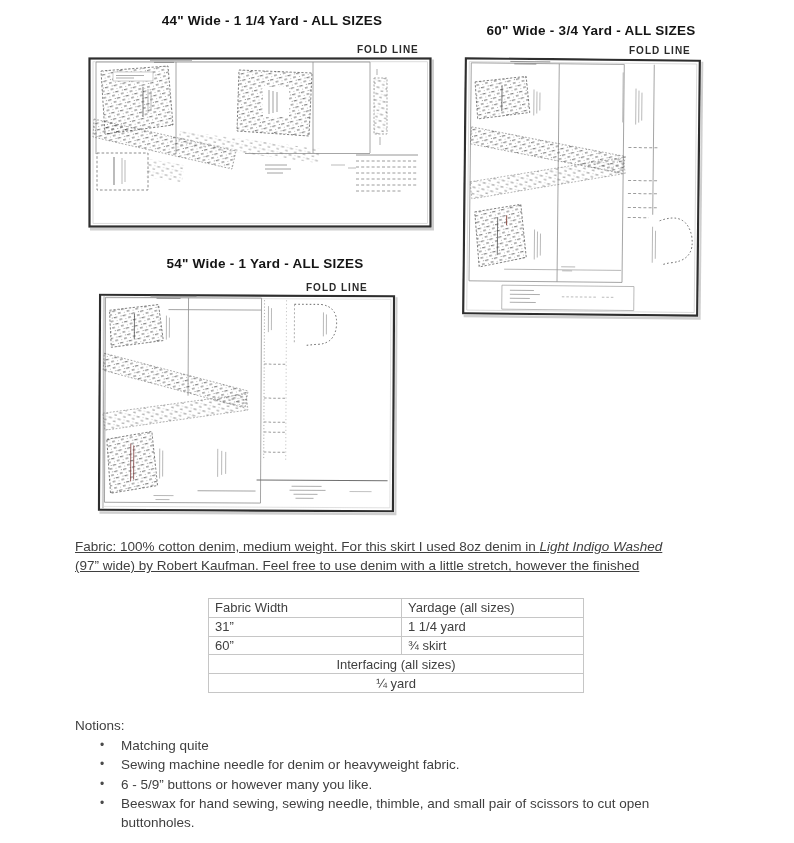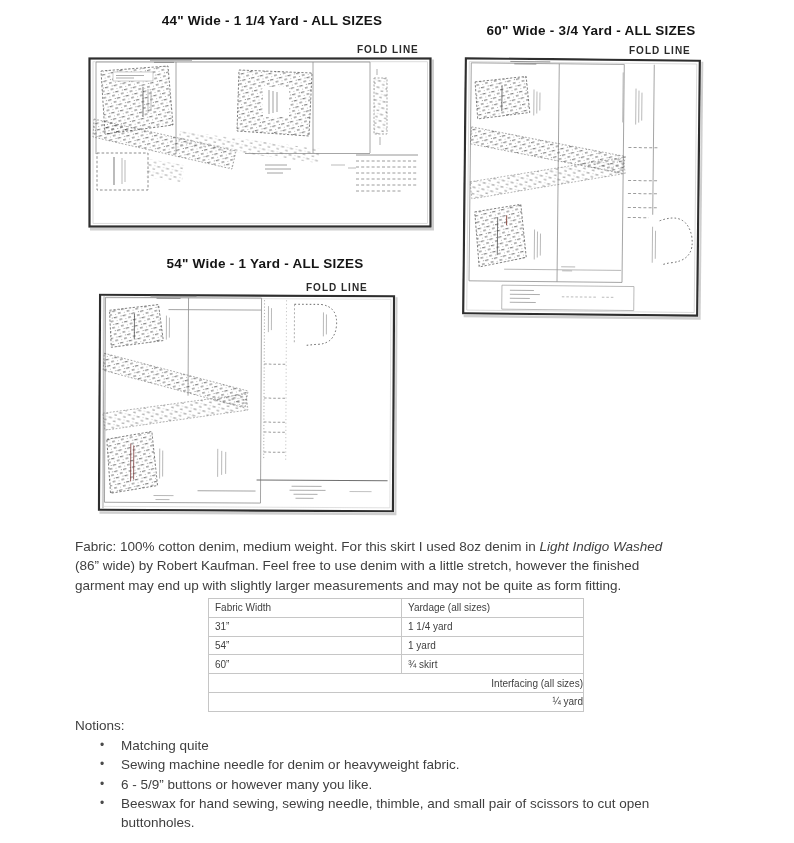--- a/index.html
+++ b/index.html
@@ -23,27 +23,27 @@
   .f54{left:306px;top:282px;}
   .diag-box{position:absolute;box-shadow:2px 2.5px 0 0 #cfcfcf;background:#fff;}
   .box44{left:88px;top:57px;width:344px;height:171px;}
   .box60{left:463px;top:58px;width:237px;height:258px;transform:rotate(.6deg);}
   .box54{left:98px;top:294px;width:297px;height:218px;transform:rotate(.3deg);}
   .diag-box svg{display:block;}
   .para{
     position:absolute;left:75px;top:537px;width:660px;margin:0;
     font-size:13.5px;line-height:19.3px;color:#3f3f3f;
   }
-  .pline{display:block;white-space:nowrap;}
+  .pline{display:block;white-space:nowrap;text-decoration:underline;}
   .ytable{
     position:absolute;left:208px;top:598px;width:376px;border-collapse:collapse;
-    font-size:10px;color:#3f3f3f;table-layout:fixed;
+    font-size:13px;color:#3f3f3f;table-layout:fixed;
   }
   .ytable td{border:1px solid #c6c6c6;height:17.8px;padding:0 4px 0 6px;vertical-align:middle;}
-  .ytable td.merged{text-align:right;padding:0;}
+  .ytable td.merged{text-align:center;padding:0;}
   .col-w{width:182px;}
   .notions-label{position:absolute;left:75px;top:718px;margin:0;font-size:13.5px;color:#3f3f3f;}
   .nlist{position:absolute;left:100px;top:736px;width:632px;margin:0;padding:0;list-style:none;font-size:13.5px;line-height:19.3px;color:#3f3f3f;}
   .nlist li{display:flex;align-items:flex-start;}
   .bullet{width:21px;flex:0 0 21px;font-size:12px;line-height:19.3px;color:#4a4a4a;}
   .ntext{width:600px;}
 </style>
 </head>
 <body>
 
@@ -149,39 +149,34 @@
       <path d="M196 10v40" stroke="#7c7c7c" stroke-width="0.6" stroke-dasharray="2 2"></path>
       <path d="M225 18v24 M228 20v20" stroke="#8b8b8b" stroke-width="0.6"></path>
       <path d="M159 186h131" stroke="#6f6f6f" stroke-width="1"></path>
       <path d="M194 192h30 M192 196h36 M196 200h24 M198 204h18" stroke="#8b8b8b" stroke-width="0.7"></path>
       <path d="M252 197h22" stroke="#b2b2b2" stroke-width="0.8"></path>
     </svg>
   </div>
 
   <p class="para">
     <span class="pline"><span>Fabric: 100% cotton denim, medium weight. For this skirt I used 8oz denim in </span><i>Light Indigo Washed</i></span>
-    <span class="pline">(86” wide) by Robert Kaufman. Feel free to use denim with a little stretch, however the finished</span>
-    <span class="pline">garment may end up with slightly larger measurements and may not be quite as form fitting.</span>
+    <span class="pline">(97” wide) by Robert Kaufman. Feel free to use denim with a little stretch, however the finished</span>
   </p>
 
   <table class="ytable">
     <tbody>
         <tr>
       <td class="col-w">Fabric Width</td>
       <td>Yardage (all sizes)</td>
     </tr>
     <tr>
       <td>31”</td>
       <td>1 1/4 yard</td>
     </tr>
     <tr>
-      <td>54”</td>
-      <td>1 yard</td>
-    </tr>
-    <tr>
       <td>60”</td>
       <td>¾ skirt</td>
     </tr>
     <tr>
       <td class="merged" colspan="2">Interfacing (all sizes)</td>
     </tr>
     <tr>
       <td class="merged" colspan="2">¼ yard</td>
     </tr>
   </tbody>

